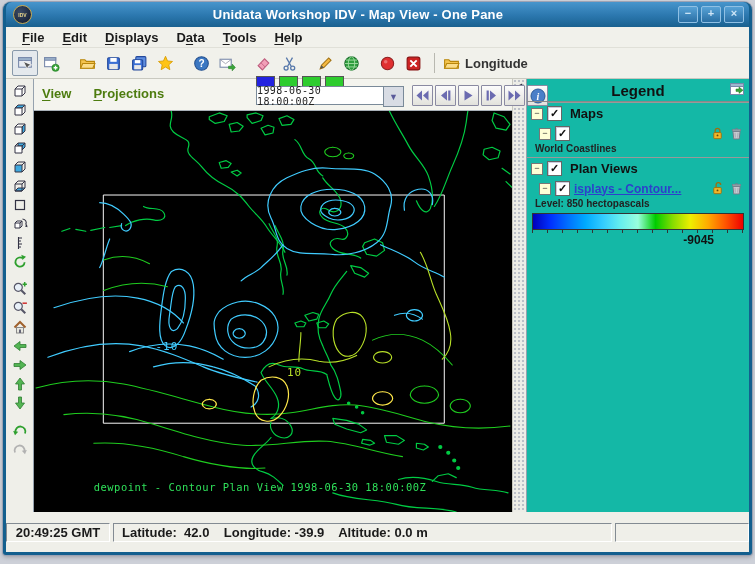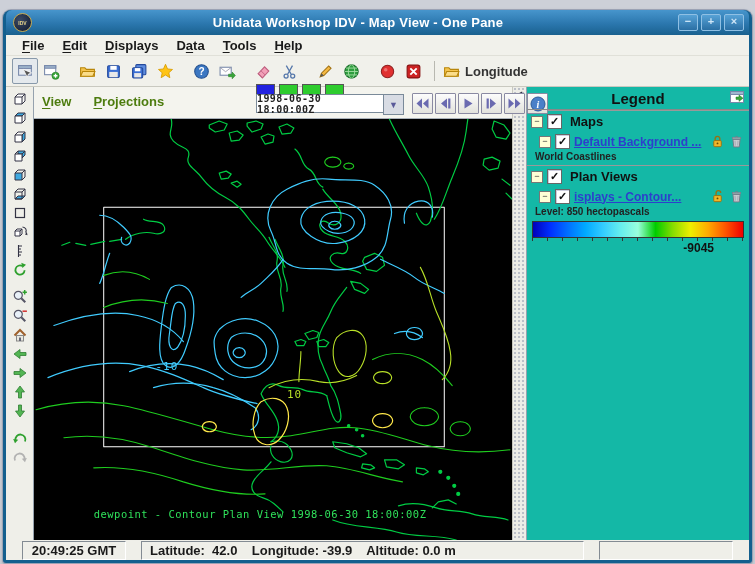--- a/index.html
+++ b/index.html
@@ -1,18 +1,18 @@
 <!DOCTYPE html>
 <html><head>
 <meta charset="utf-8">
 <style>
   html,body{margin:0;padding:0;}
   body{font-family:"Liberation Sans", sans-serif; background:#D4D7DE;}
   .desktop{position:relative;width:755px;height:564px;overflow:hidden;background:#CDD0D8;}
-  .window{position:absolute;left:3px;top:10px;width:749px;height:553px;background:#135F8E;
+  .window{position:absolute;left:3px;top:2px;width:749px;height:553px;background:#135F8E;
     border-radius:8px 8px 3px 3px;padding:0 3px 3px 3px;box-sizing:border-box;
     box-shadow:0 0 0 1px #9BA2B4, 0 2px 4px rgba(0,0,0,.25);}
   .titlebar{height:25px;border-radius:6px 6px 0 0;background:linear-gradient(#4795CC,#2B77AE 55%,#1A618F);
     display:flex;align-items:center;color:#fff;}
   .title-icon{width:17px;height:17px;border-radius:50%;background:radial-gradient(circle at 35% 35%, #3A4A66, #10182C);
     border:1px solid #C8A84C;margin:0 6px 0 7px;color:#E8D48A;font-size:5px;font-weight:bold;
     display:flex;align-items:center;justify-content:center;}
   .title-text{flex:1;text-align:center;font-size:13px;font-weight:bold;letter-spacing:.2px;}
   .win-controls{display:flex;gap:3px;margin-right:5px;}
   .win-btn{width:18px;height:15px;border-radius:2px;background:linear-gradient(#57A2D6,#2A6FA4);
@@ -41,21 +41,21 @@
   .ls-gap{height:8px;}
 
   .main-col{flex:1;display:flex;flex-direction:column;min-width:0;position:relative;}
   .viewbar{height:31px;background:#F4F4EE;border-bottom:1px solid #A8B0B8;position:relative;}
   .vb-menus{position:absolute;left:8px;top:7px;display:flex;gap:22px;}
   .vb-menu{font-size:13px;font-weight:bold;color:#4d7c0f;}
   .anim-steps{position:absolute;left:222px;top:-3px;display:flex;gap:4px;}
   .anim-box{width:17px;height:9px;border:1px solid #555;}
   .time-combo{position:absolute;left:222px;top:7px;display:flex;}
   .time-field{width:126px;height:17px;background:#fff;border:1px solid #7A8A99;border-right:none;
-    font-family:"DejaVu Sans Mono",monospace;font-size:10px;font-weight:bold;color:#222;
+    font-family:"DejaVu Sans Mono",monospace;font-size:10px;font-weight:normal;color:#222;
     display:flex;align-items:center;justify-content:center;letter-spacing:.4px;}
   .time-drop{width:19px;height:19px;background:#D8DCE4;border:1px solid #7A8A99;color:#5A5A9A;
     font-size:9px;display:flex;align-items:center;justify-content:center;}
   .nav-btns{position:absolute;left:378px;top:6px;display:flex;gap:2px;}
   .nav-btn{width:19px;height:19px;background:linear-gradient(#FCFCFC,#E2E2DC);border:1px solid #8A8AA2;
     display:flex;align-items:center;justify-content:center;border-radius:1px;}
 
   .map-wrap{flex:1;position:relative;background:#000;}
   .map-wrap svg{position:absolute;inset:0;width:100%;height:100%;}
 
@@ -81,21 +81,21 @@
     overflow:hidden;flex:1;}
   .lg-sub{font-size:10px;font-weight:bold;color:#222;padding:0 0 3px 8px;}
   .lg-icons{display:flex;gap:4px;margin-left:auto;padding-right:3px;}
   .colorbar{height:15px;margin:1px 5px 0 5px;border:1px solid #333;}
   .colorbar-ticks{height:3px;margin:0 5px;
     background-image:repeating-linear-gradient(to right,#333 0 1px,transparent 1px 15px);}
   .colorbar-labels{display:flex;justify-content:flex-end;margin:0 5px 4px 5px;
     font-size:12px;font-weight:bold;color:#111;width:182px;}
 
   
-  .statusbar{height:20px;display:flex;align-items:center;gap:15px;padding:0 16px;background:#EFEFE9;}
+  .statusbar{height:40px;display:flex;align-items:center;gap:3px;padding:0 0;background:#EFEFE9;}
   .status-box{height:17px;border:1px solid;border-color:#838B93 #FFFFFF #FFFFFF #838B93;
     display:flex;align-items:center;font-size:13px;font-weight:bold;color:#1A1A1A;background:#EFEFE9;}
   .status-clock{width:102px;justify-content:center;}
   .status-pos{flex:1;padding-left:8px;white-space:pre;}
   .status-extra{width:132px;}
   u{text-underline-offset:2px;}
 </style>
 </head>
 <body>
 
@@ -534,21 +534,20 @@
 
         <div class="lg-row group">
           <div class="minus-box">−</div>
           <div class="chk">✓</div>
           <div class="lg-group-label">Maps</div>
         </div>
 
         <div class="lg-row item">
           <div class="minus-box">−</div>
           <div class="chk">✓</div>
-          <div class="lg-link">Default Background ...</div>
           <div class="lg-icons">
             <svg width="15" height="15" viewBox="0 0 16 16">
               <rect x="4" y="7" width="8" height="6.5" rx="1" fill="#F0B62A" stroke="#9A7010"></rect>
               <path d="M5.5,7 V5 a2.5,2.5 0 0,1 5,0 V7" fill="none" stroke="#9A7010" stroke-width="1.4"></path>
               <circle cx="8" cy="10" r="1" fill="#6A4A00"></circle>
             </svg>
             <svg width="15" height="15" viewBox="0 0 16 16">
               <rect x="3.5" y="3.6" width="9" height="1.6" fill="#B8BCC2" stroke="#778" stroke-width="0.6"></rect>
               <path d="M6.5,3.5 a1.5,1 0 0,1 3,0" fill="none" stroke="#778" stroke-width="0.8"></path>
               <path d="M4.2,5.8 h7.6 l-0.9,8 h-5.8 z" fill="#C8CCD0" stroke="#778"></path>

